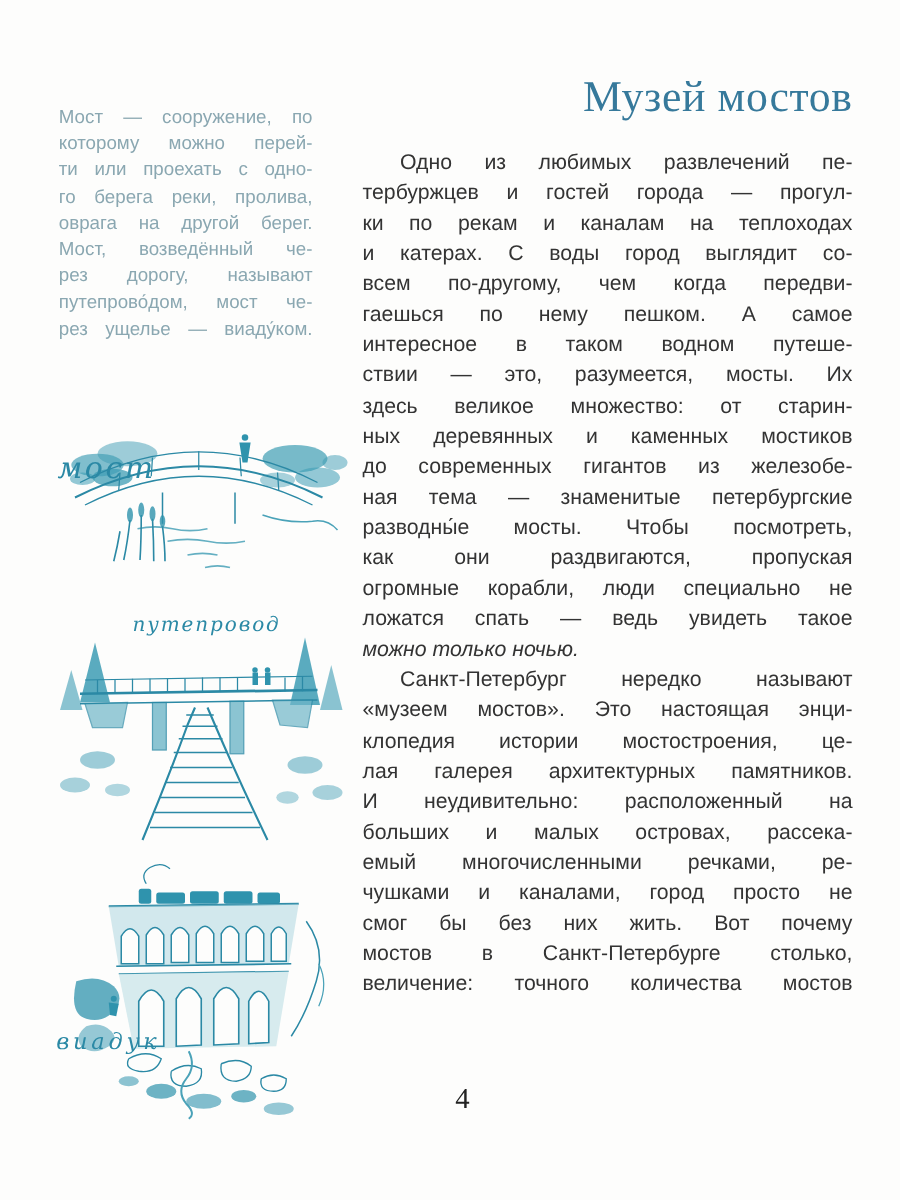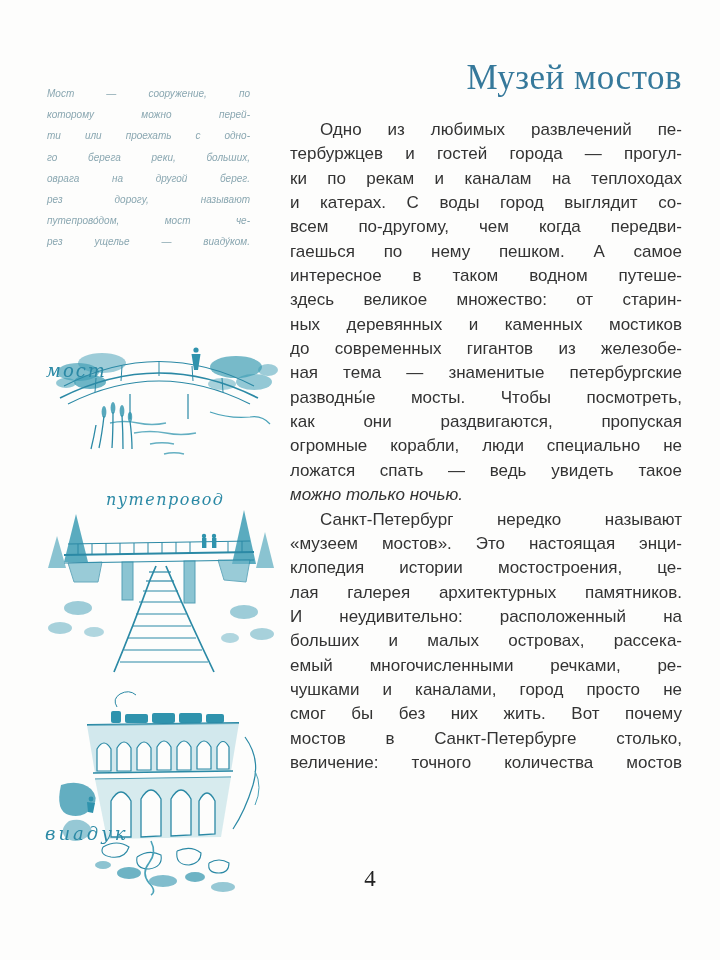--- a/index.html
+++ b/index.html
@@ -25,21 +25,21 @@
     position:absolute;left:290px;top:56px;width:392px;margin:0;
     font-family:"Liberation Serif",serif;
     font-weight:400;font-size:35px;line-height:44px;
     text-align:right;color:var(--title-color);
     letter-spacing:.5px;
   }
 
   
   .sidebar-def{
     position:absolute;left:47px;top:83px;width:203px;
-    font-style:italic;font-size:10px;color:var(--sidebar-color);
+    font-size:15px;color:var(--sidebar-color);
   }
   .sidebar-def .tline{
     height:21.2px;line-height:21.2px;
     text-align:justify;text-align-last:justify;
     white-space:nowrap;
   }
 
   
   .main-text{
     position:absolute;left:290px;top:118px;width:392px;
@@ -57,21 +57,21 @@
   figure{position:absolute;margin:0;padding:0;}
   .fig-bridge{left:38px;top:320px;width:242px;height:160px;}
   .fig-overpass{left:38px;top:482px;width:242px;height:192px;}
   .fig-viaduct{left:33px;top:681px;width:250px;height:216px;}
   figure svg{position:absolute;left:0;top:0;}
   .cap{
     position:absolute;
     font-family:"DejaVu Serif",serif;font-style:italic;
     color:var(--ink);
   }
-  .cap-bridge{left:8px;top:40px;font-size:18px;letter-spacing:2px;}
+  .cap-bridge{left:8px;top:40px;font-size:24px;letter-spacing:2px;}
   .cap-overpass{left:68px;top:8px;font-size:16px;letter-spacing:1.5px;}
   .cap-viaduct{left:12px;top:142px;font-size:18px;letter-spacing:3px;}
 
   
   .page-number{
     position:absolute;left:20px;top:866px;width:700px;
     text-align:center;
     font-family:"Liberation Serif",serif;font-size:23px;color:#222;
   }
 </style>
@@ -79,22 +79,23 @@
 <body>
 
 <div class="page">
 
   <h1 class="title">Музей мостов</h1>
 
   <div class="sidebar-def">
       <div class="tline">Мост — сооружение, по</div>
       <div class="tline">которому можно перей-</div>
       <div class="tline">ти или проехать с одно-</div>
-      <div class="tline">го берега реки, больших,</div>
+      <div class="tline">го берега реки, пролива,</div>
       <div class="tline">оврага на другой берег.</div>
+      <div class="tline">Мост, возведённый че-</div>
       <div class="tline">рез дорогу, называют</div>
       <div class="tline">путепрово́дом, мост че-</div>
       <div class="tline">рез ущелье — виаду́ком.</div>
     </div>
 
   <figure class="fig-bridge">
     <svg width="242" height="160" viewBox="0 0 242 160">
 
       <g fill="#3d9cb4">
         <ellipse cx="40" cy="52" rx="21" ry="9" opacity=".65"></ellipse>
@@ -293,20 +294,21 @@
 
   <div class="main-text">
     <div class="para">
         <div class="tline indent">Одно из любимых развлечений пе-</div>
         <div class="tline">тербуржцев и гостей города — прогул-</div>
         <div class="tline">ки по рекам и каналам на теплоходах</div>
         <div class="tline">и катерах. С воды город выглядит со-</div>
         <div class="tline">всем по-другому, чем когда передви-</div>
         <div class="tline">гаешься по нему пешком. А самое</div>
         <div class="tline">интересное в таком водном путеше-</div>
+        <div class="tline">ствии — это, разумеется, мосты. Их</div>
         <div class="tline">здесь великое множество: от старин-</div>
         <div class="tline">ных деревянных и каменных мостиков</div>
         <div class="tline">до современных гигантов из железобе-</div>
         <div class="tline">ная тема — знаменитые петербургские</div>
         <div class="tline">разводны́е мосты. Чтобы посмотреть,</div>
         <div class="tline">как они раздвигаются, пропуская</div>
         <div class="tline">огромные корабли, люди специально не</div>
         <div class="tline">ложатся спать — ведь увидеть такое</div>
         <div class="tline endline">можно только ночью.</div>
       </div>

